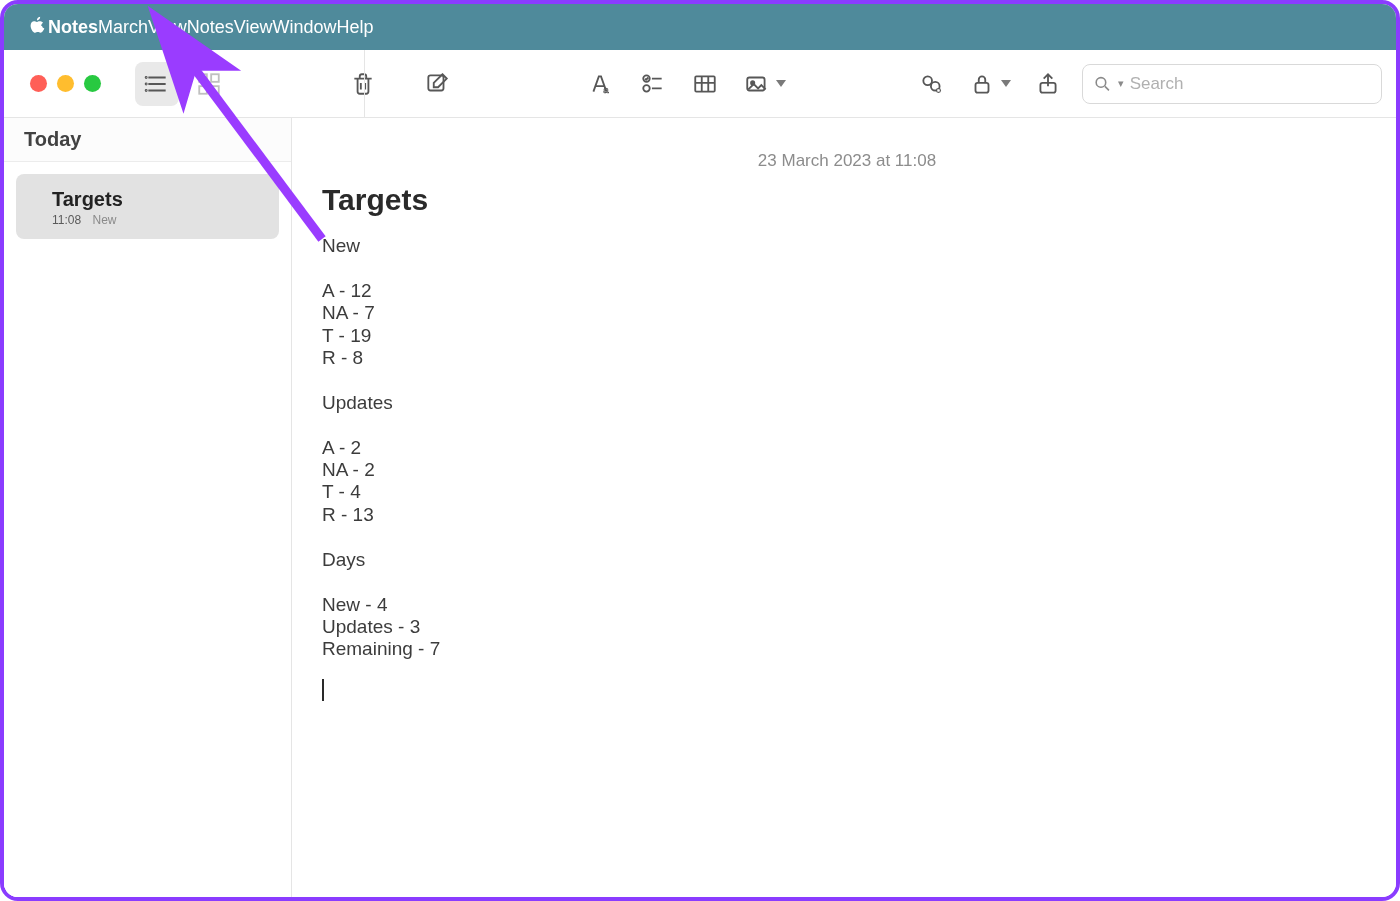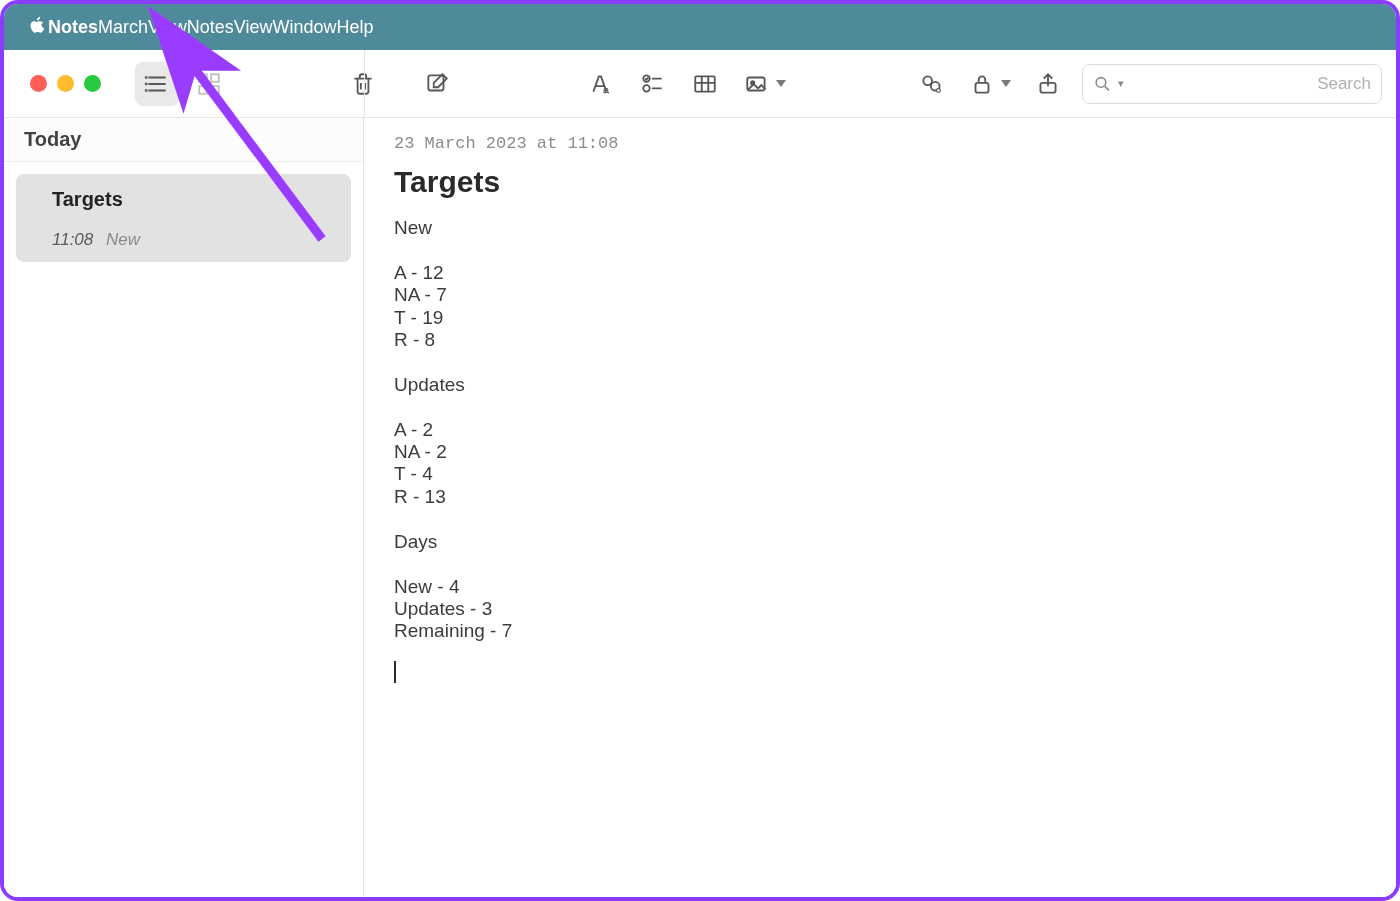--- a/index.html
+++ b/index.html
@@ -77,66 +77,66 @@
     background:#fff;
     border:1px solid #d9d9d9;
     border-radius: 8px;
     display:flex; align-items:center;
     padding: 0 10px;
     gap:6px;
     color:#8a8a8a;
   }
   .search-box input {
     border:none; outline:none; font-size:17px; width:100%;
-    color:#333; background:transparent;text-align:right;
+    color:#333; background:transparent;
   }
   .search-box input::placeholder { color:#b0b0b0; }
   .search-box svg { width:22px; height:22px; stroke:#8a8a8a; fill:none; stroke-width:2;}
   .search-box .chev { font-size:11px; color:#8a8a8a; }
 
   .chevron-after::after{
     content:""; display:inline-block; margin-left:6px;
     border-left:5px solid transparent; border-right:5px solid transparent;
     border-top:7px solid #7a7a7a;
   }
 
   
   .body-split {
     flex:1; display:flex; overflow:hidden; position:relative;
   }
   .sidebar {
-    width:360px; border-right:1px solid #e5e5e5;
+    width:288px; border-right:1px solid #e5e5e5;
     background:#fff;
     display:flex; flex-direction:column;
   }
   .section-head {
     padding: 10px 20px;
     font-size:20px; font-weight:700; color:#424242;
     border-bottom:1px solid #ececec;
     background:#fcfcfc;
   }
   .note-list { padding: 12px; }
   .note-item {
     background:#e2e2e2;
     border-radius:8px;
     padding: 14px 18px 12px 36px;
     cursor:pointer;
   }
   .note-item .title { font-weight:700; font-size:20px; color:#222;}
-  .note-item .meta { font-size:17px; color:#5a5a5a; margin-top:19px;font-style:italic;}
+  .note-item .meta { font-size:12px; color:#5a5a5a; margin-top:2px;}
   .note-item .meta .preview { color:#8a8a8a; margin-left:8px; }
 
   
   .content {
     flex:1; padding: 14px 24px 20px 30px; overflow:auto;
     position:relative;
   }
   .timestamp {
-    text-align:left; color:#8c8c8c; font-size:17px;
-    margin-top: 2px; margin-bottom: 12px; font-family: Liberation Mono, monospace;
+    text-align:center; color:#8c8c8c; font-size:17px;
+    margin-top: 19px; margin-bottom: 12px;
   }
   .note-title {
     font-size:30px; font-weight:800; color:#2a2a2a;
     margin-bottom: 18px;
   }
   .note-body {
     font-size:19px; color:#3c3c3c; line-height:1.18;
     white-space:pre-line;
   }
   .cursor {

